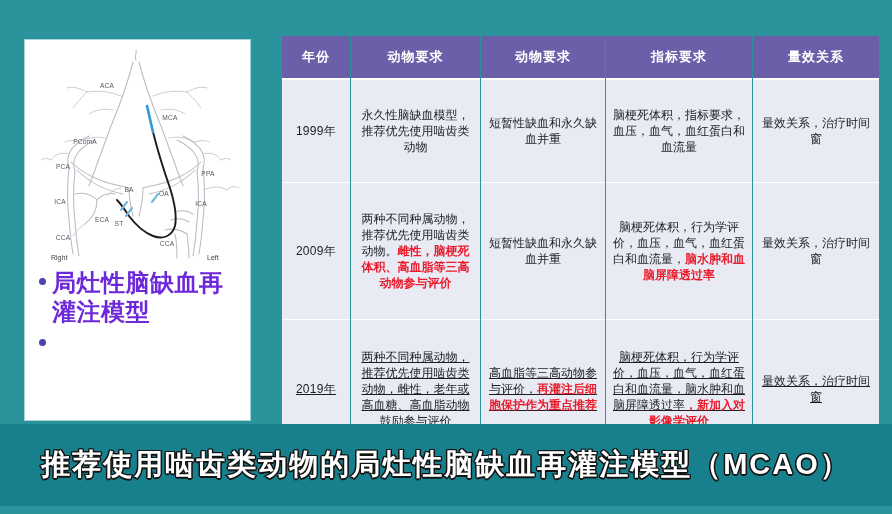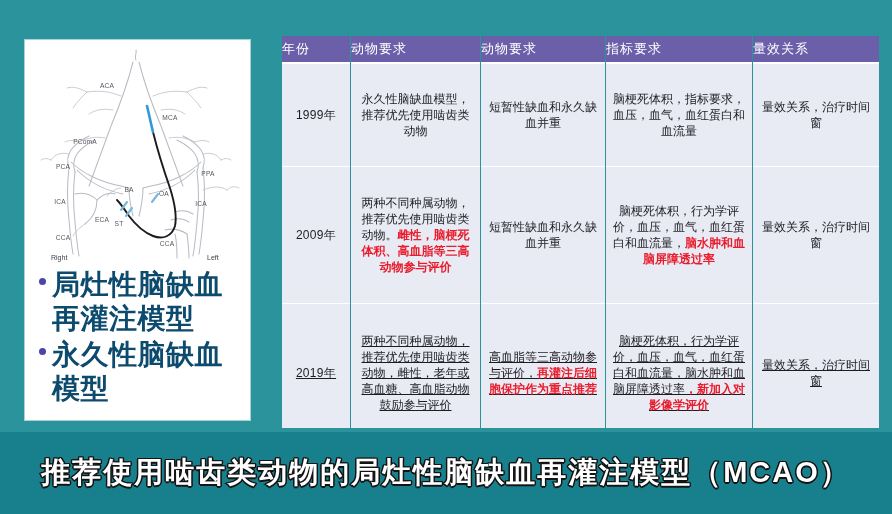--- a/index.html
+++ b/index.html
@@ -32,59 +32,59 @@
   #bullets{
     position:absolute;left:10px;top:228px;width:210px;
     color:#4a45a8;
   }
   .bullet-row{display:flex;align-items:flex-start;margin-bottom:2px;}
   .bullet-dot{
     flex:0 0 auto;width:7px;height:7px;border-radius:50%;
     background:#4a45a8;margin:10px 6px 0 4px;
   }
   .bullet-text{
-    font-size:28px;line-height:1.22;font-weight:700;
-    letter-spacing:.5px;color:#0c4a6e;
+    font-size:24px;line-height:1.22;font-weight:700;
+    letter-spacing:.5px;color:#6d28d9;
   }
 
   
   #table-wrap{position:absolute;left:281px;top:36px;width:599px;height:384px;}
   table#req-table{
     width:599px;border-collapse:separate;border-spacing:1px 0;table-layout:fixed;
     background:transparent;
   }
   #req-table col.c1{width:68px;}
   #req-table col.c2{width:129px;}
   #req-table col.c3{width:124px;}
   #req-table col.c4{width:146px;}
   #req-table col.c5{width:126px;}
 
   #req-table thead th{
     background:#6a5fa8;color:#ffffff;
-    font-size:13px;font-weight:400;letter-spacing:1px;
-    height:26px;padding:0;text-align:left;vertical-align:middle;
+    font-size:13px;font-weight:700;letter-spacing:1px;
+    height:42px;padding:0;text-align:center;vertical-align:middle;
     border:none;
   }
   #req-table tbody td{
     background:#e8eaf4;color:#1d1d21;
     font-size:12px;line-height:1.35;
     text-align:center;vertical-align:middle;
     padding:6px 5px;border:none;
     border-top:1px solid #ffffff;
   }
   #req-table tbody tr:first-child td{border-top:2px solid #ffffff;}
   .year-cell{font-size:13px;letter-spacing:.3px;margin-left:32px;}
   .r1 td{height:90px;}
   .r2 td{height:124px;}
   .r3 td{height:126px;text-decoration:underline;}
   .hl{color:#ea1b2b;font-weight:700;}
 
   
   #banner{
-    position:absolute;left:0;right:0;bottom:0;height:82px;
+    position:absolute;left:0;right:0;bottom:8px;height:82px;
     background:#17808c;
     display:flex;align-items:center;justify-content:center;
   }
   #banner-text{
     font-size:29px;font-weight:700;color:#ffffff;
     letter-spacing:2px;white-space:nowrap;
     -webkit-text-stroke:1.6px #141414;
     paint-order:stroke fill;
     text-shadow:
       1.5px 0 0 #141414,-1.5px 0 0 #141414,
@@ -200,21 +200,20 @@
       </svg>
     </div>
 
     <div id="bullets">
       <div class="bullet-row">
         <span class="bullet-dot"></span>
         <span class="bullet-text">局灶性脑缺血再灌注模型</span>
       </div>
       <div class="bullet-row">
         <span class="bullet-dot"></span>
-        <span class="bullet-text">永久性脑缺血模型</span>
       </div>
     </div>
   </div>
 
   <div id="table-wrap">
     <table id="req-table">
       <colgroup>
         <col class="c1">
           <col class="c2">
           <col class="c3">

